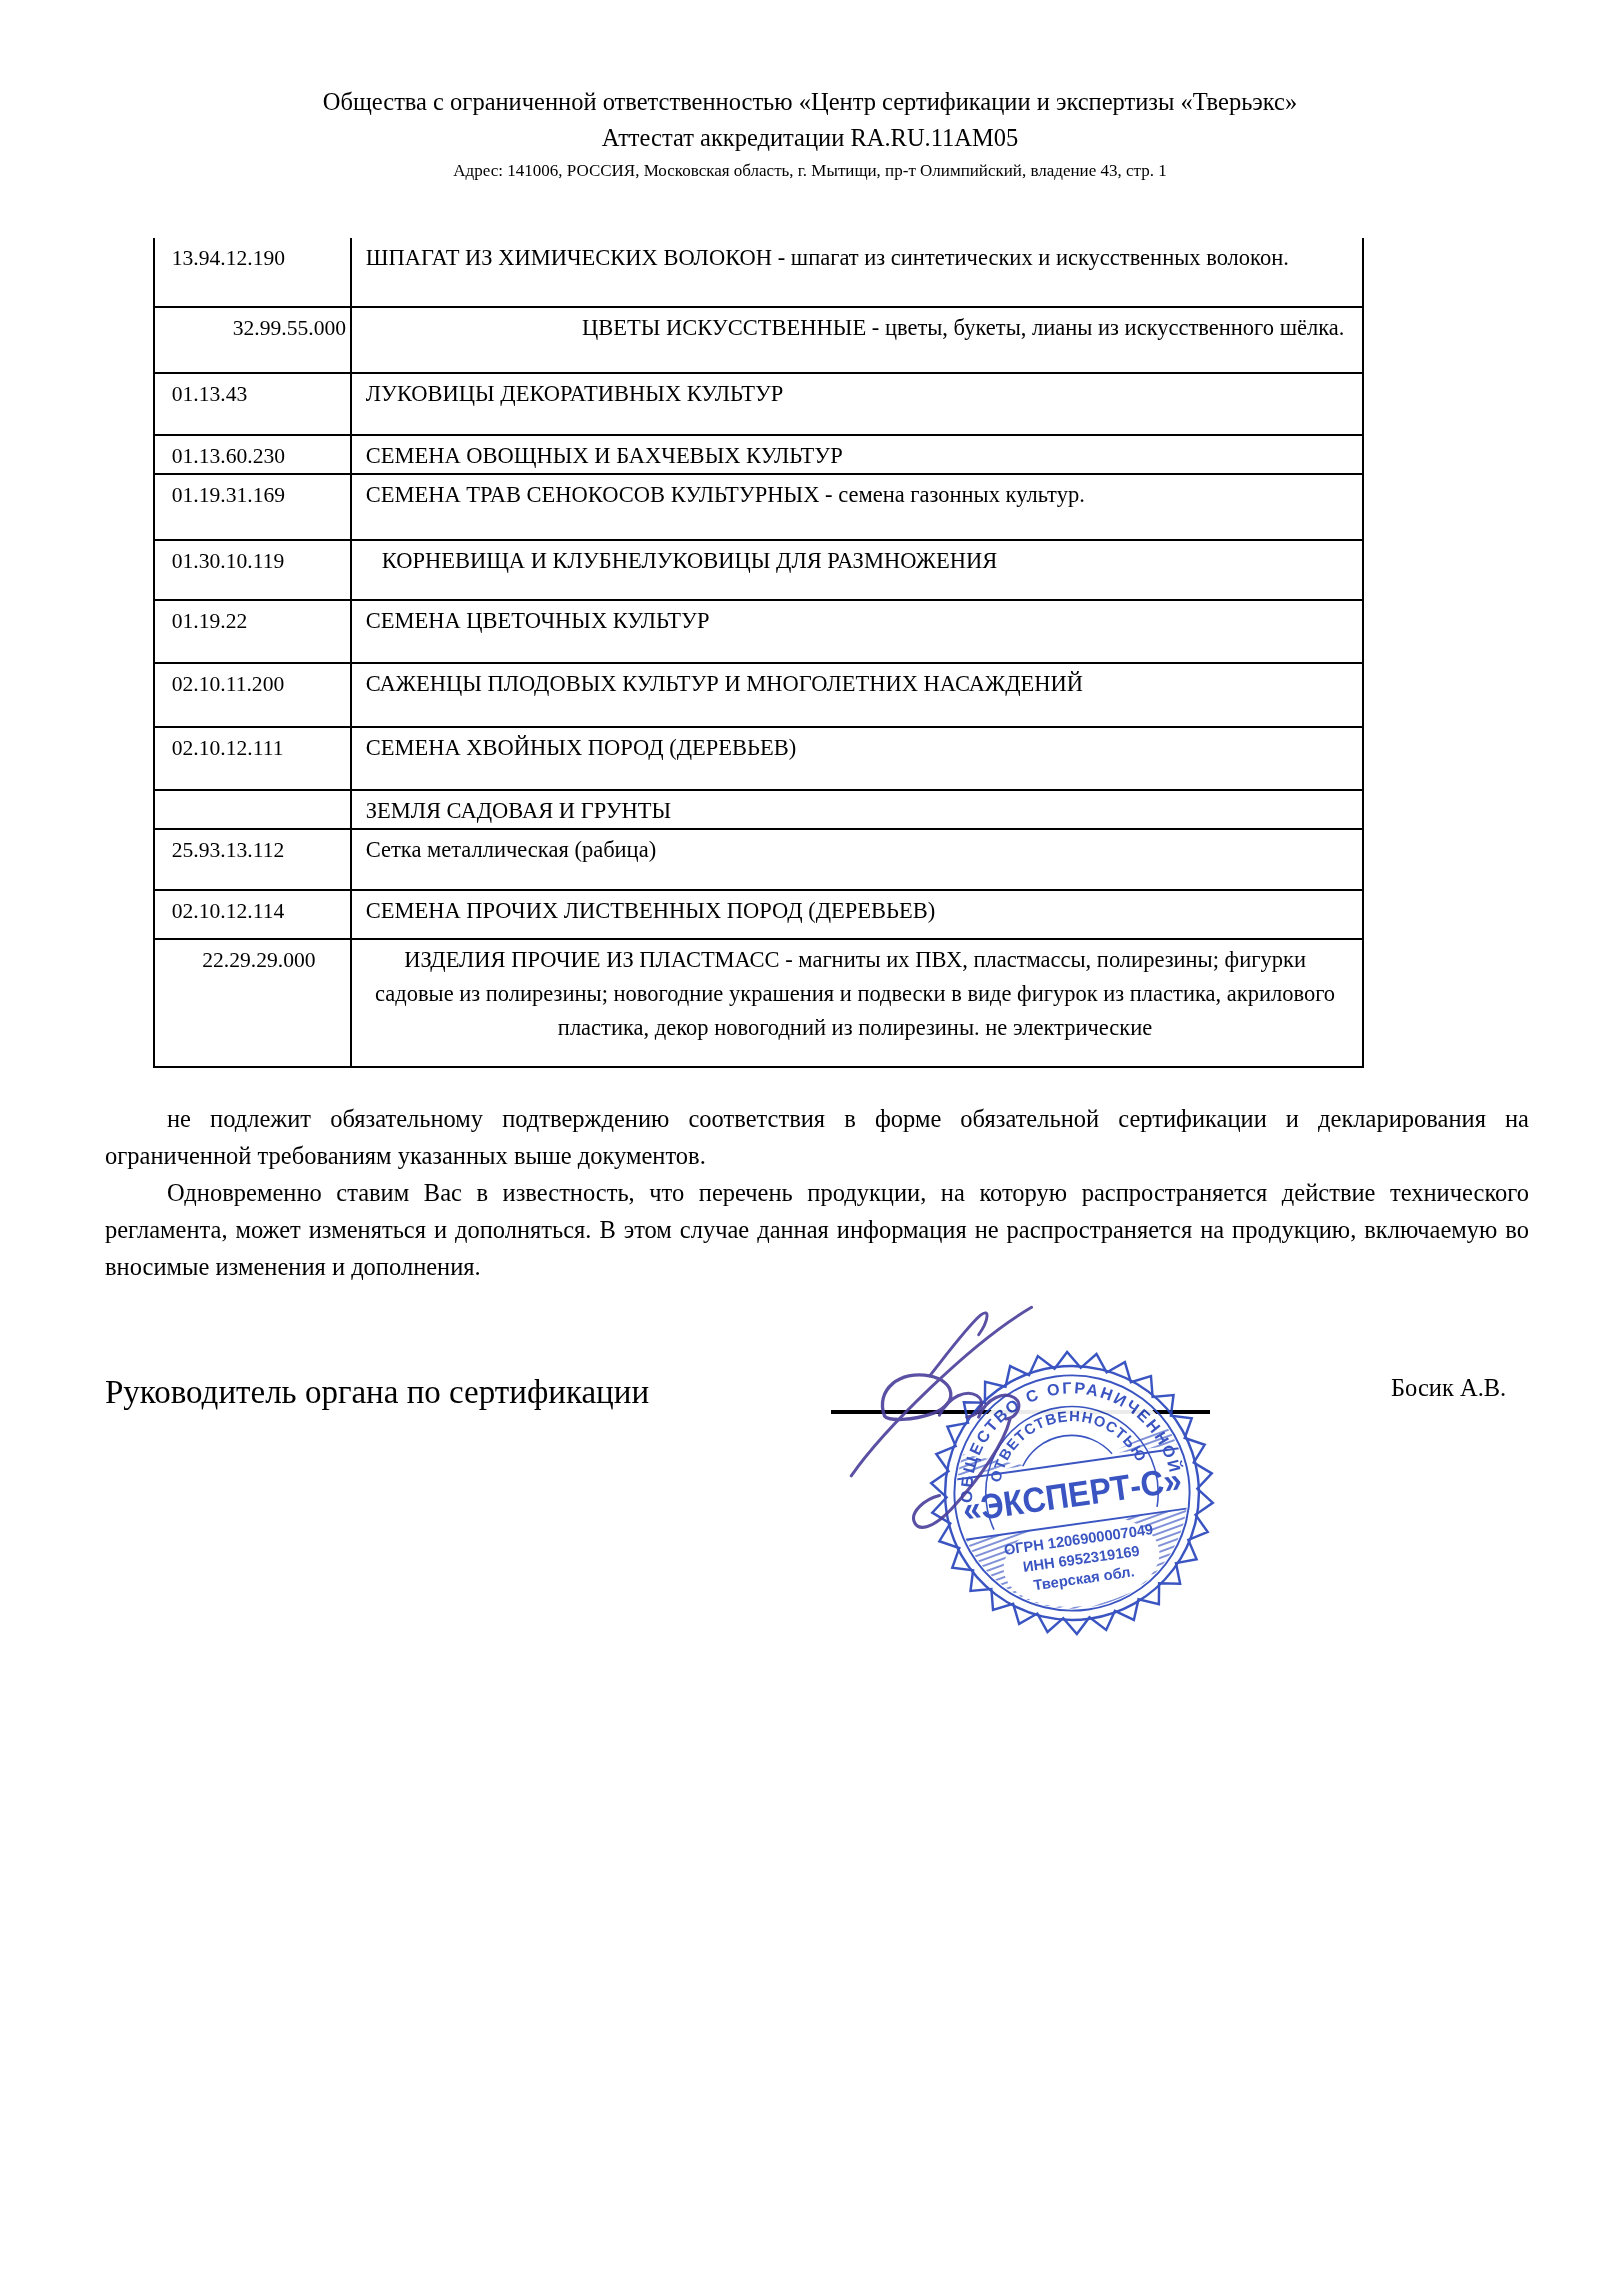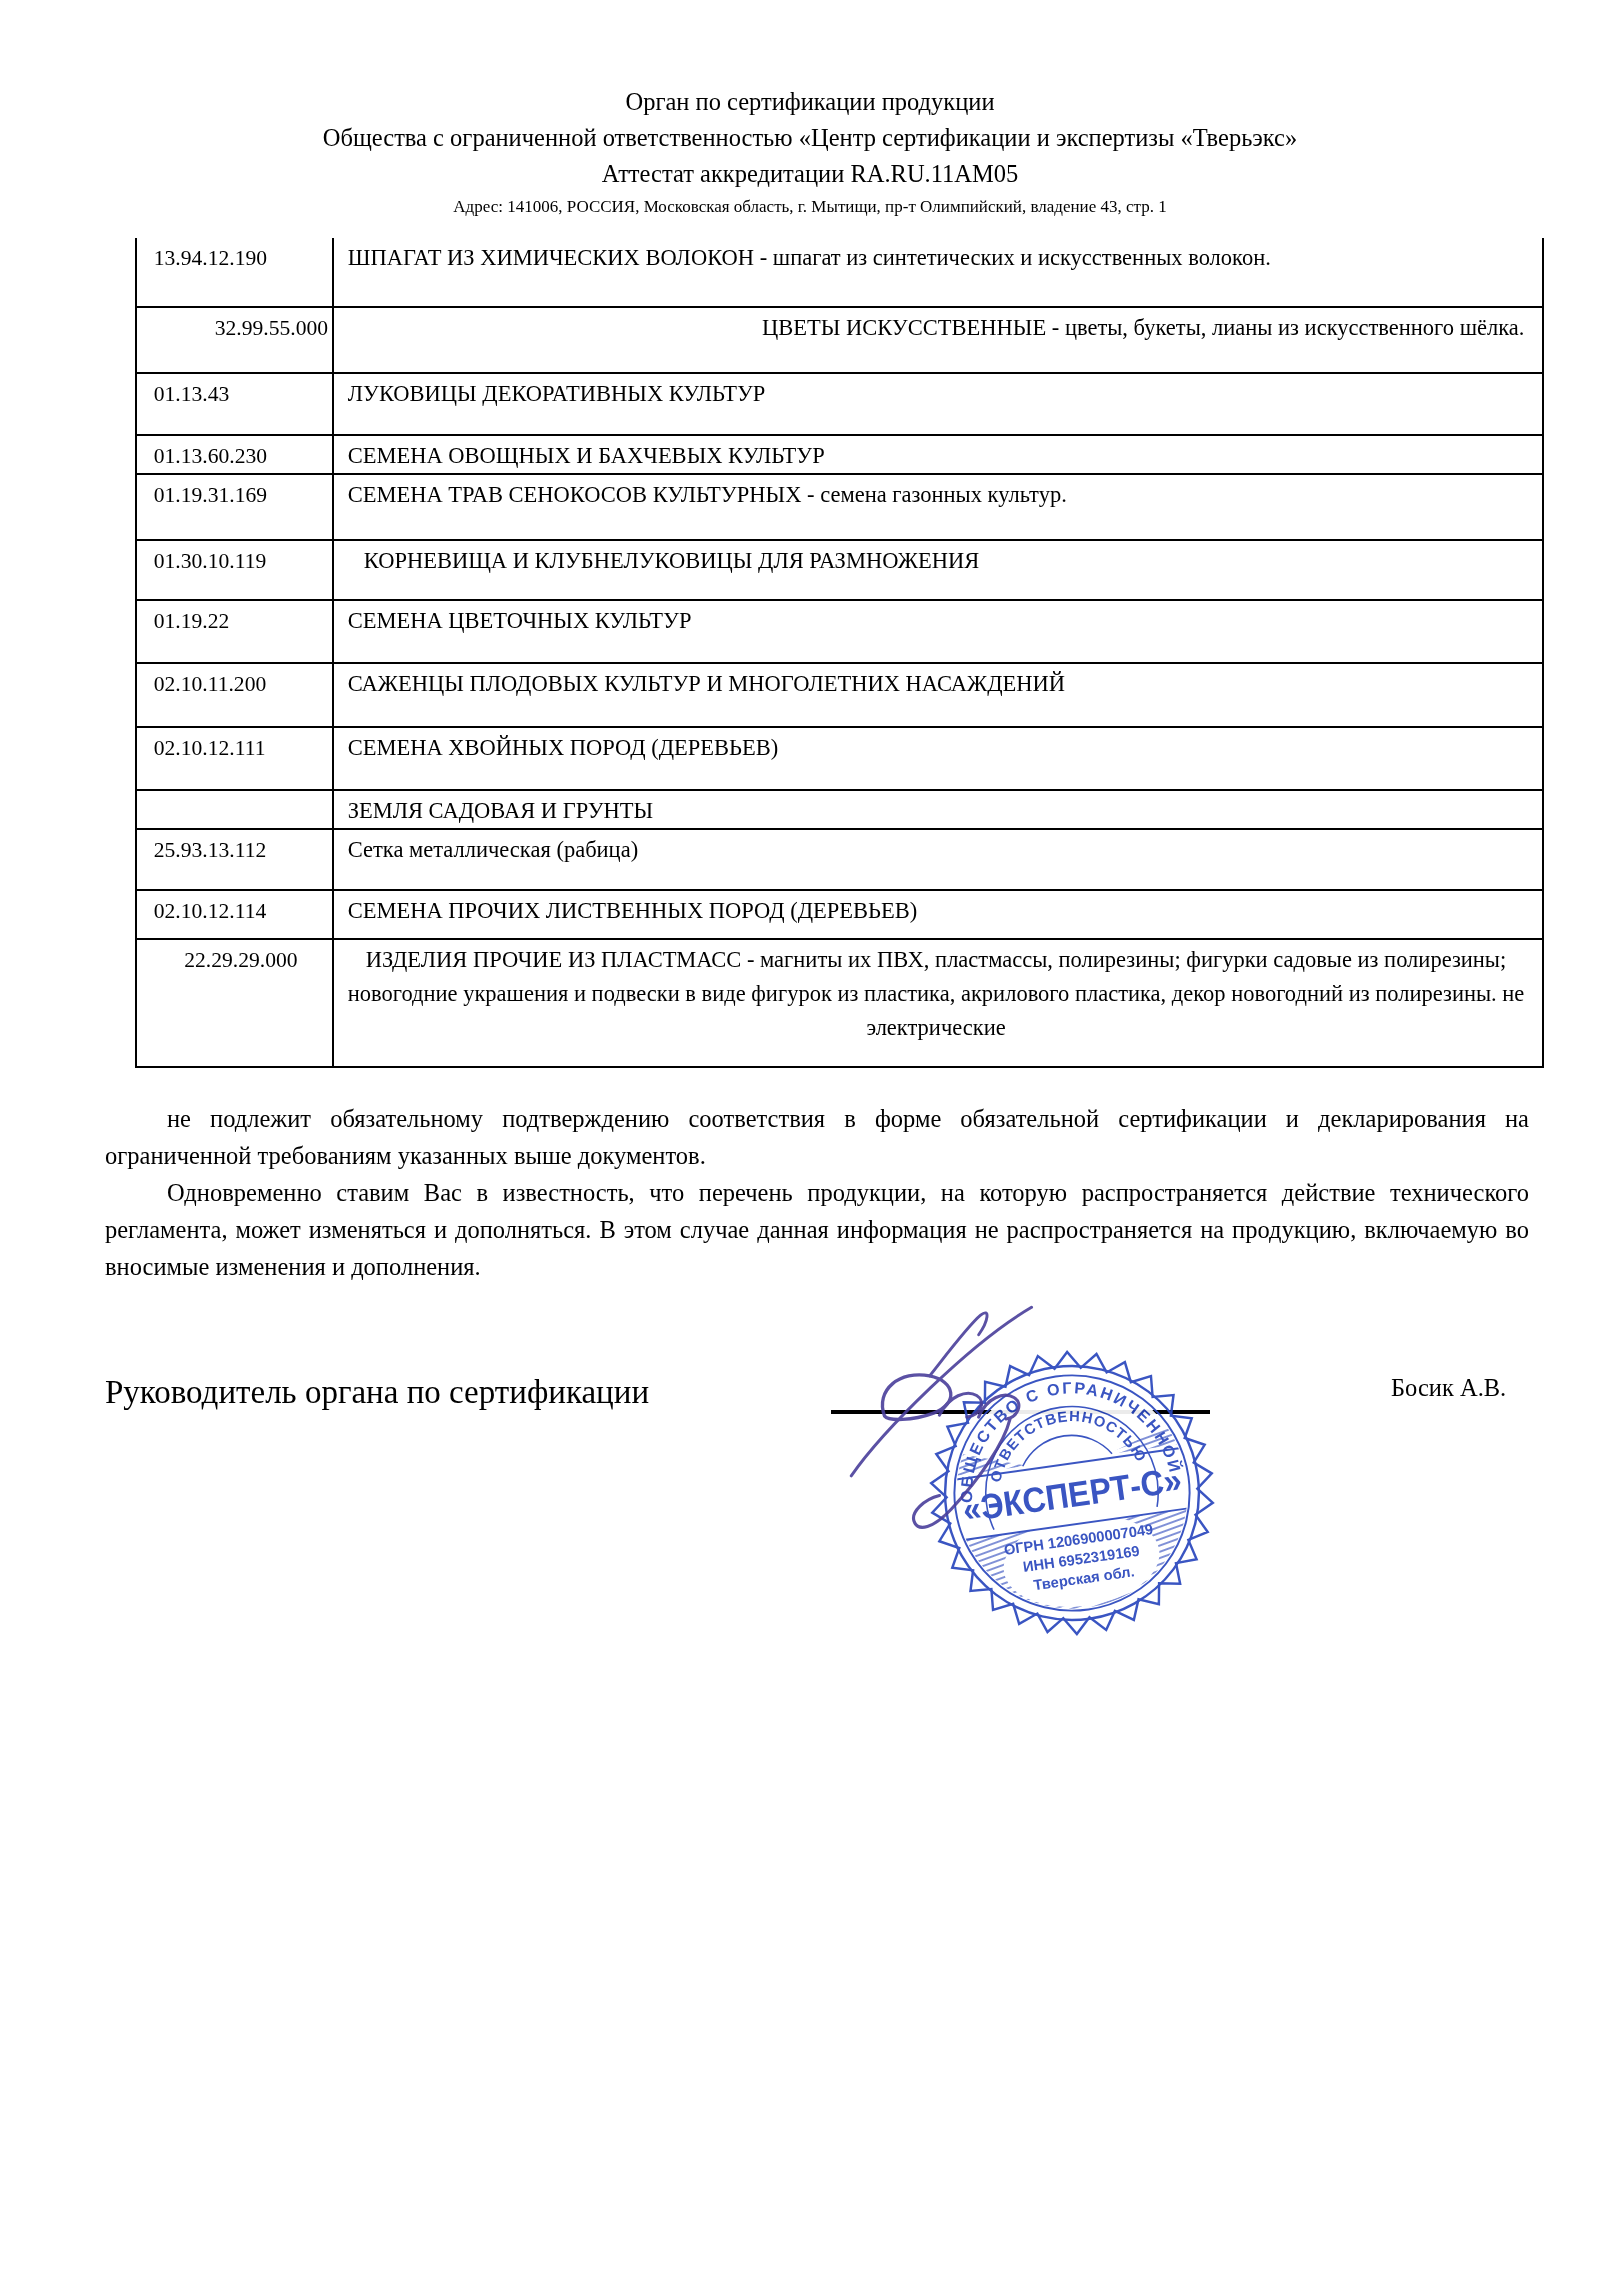--- a/index.html
+++ b/index.html
@@ -12,21 +12,21 @@
     position:relative;width:1621px;height:2293px;background:#ffffff;
     font-family:"Liberation Serif", serif;color:var(--text);
     margin:0 auto;overflow:hidden;
   }
   
   .doc-header{position:absolute;left:75px;top:84px;width:1470px;text-align:center;}
   .doc-header .h-line{font-size:24.5px;line-height:36px;}
   .doc-header .h-address{font-size:17px;line-height:21.6px;padding-top:3.9px;}
   
   .ptable{
-    position:absolute;left:135px;top:238px;width:1409px;
+    position:absolute;left:153px;top:238px;width:1211px;
     border-left:2px solid #000;border-right:2px solid #000;
     box-sizing:border-box;
   }
   .trow{display:flex;border-bottom:2.9px solid #000;align-items:stretch;}
   .tcell{box-sizing:border-box;padding-top:2.9px;line-height:34px;overflow:hidden;}
   .tcell.code{width:197px;flex:0 0 197px;border-right:2px solid #000;font-size:21.6px;padding-left:16.7px;padding-right:3.9px;}
   .tcell.desc{flex:1;font-size:22.5px;padding-left:13.7px;padding-right:17.6px;}
   
   .body-text{
     position:absolute;left:105px;top:1100px;width:1424px;
@@ -43,21 +43,20 @@
   .st-ring{stroke:var(--stamp-blue);fill:none;}
   .st-text{fill:var(--stamp-blue);font-family:"Liberation Sans", sans-serif;font-weight:bold;}
   .ink-path{stroke:var(--ink);fill:none;stroke-linecap:round;stroke-linejoin:round;}
 </style>
 </head>
 <body>
 
 <div class="page">
 
   <div class="doc-header">
-    <div class="h-line">Орган по сертификации продукции</div>
     <div class="h-line">Общества с ограниченной ответственностью «Центр сертификации и экспертизы «Тверьэкс»</div>
     <div class="h-line">Аттестат аккредитации RA.RU.11АМ05</div>
     <div class="h-address">Адрес: 141006, РОССИЯ, Московская область, г. Мытищи, пр-т Олимпийский, владение 43, стр. 1</div>
   </div>
 
   <div class="ptable">
       <div class="trow" style="min-height: 68px;">
         <div class="tcell code">13.94.12.190</div>
         <div class="tcell desc">ШПАГАТ ИЗ ХИМИЧЕСКИХ ВОЛОКОН - шпагат из синтетических и искусственных волокон.</div>
       </div>

